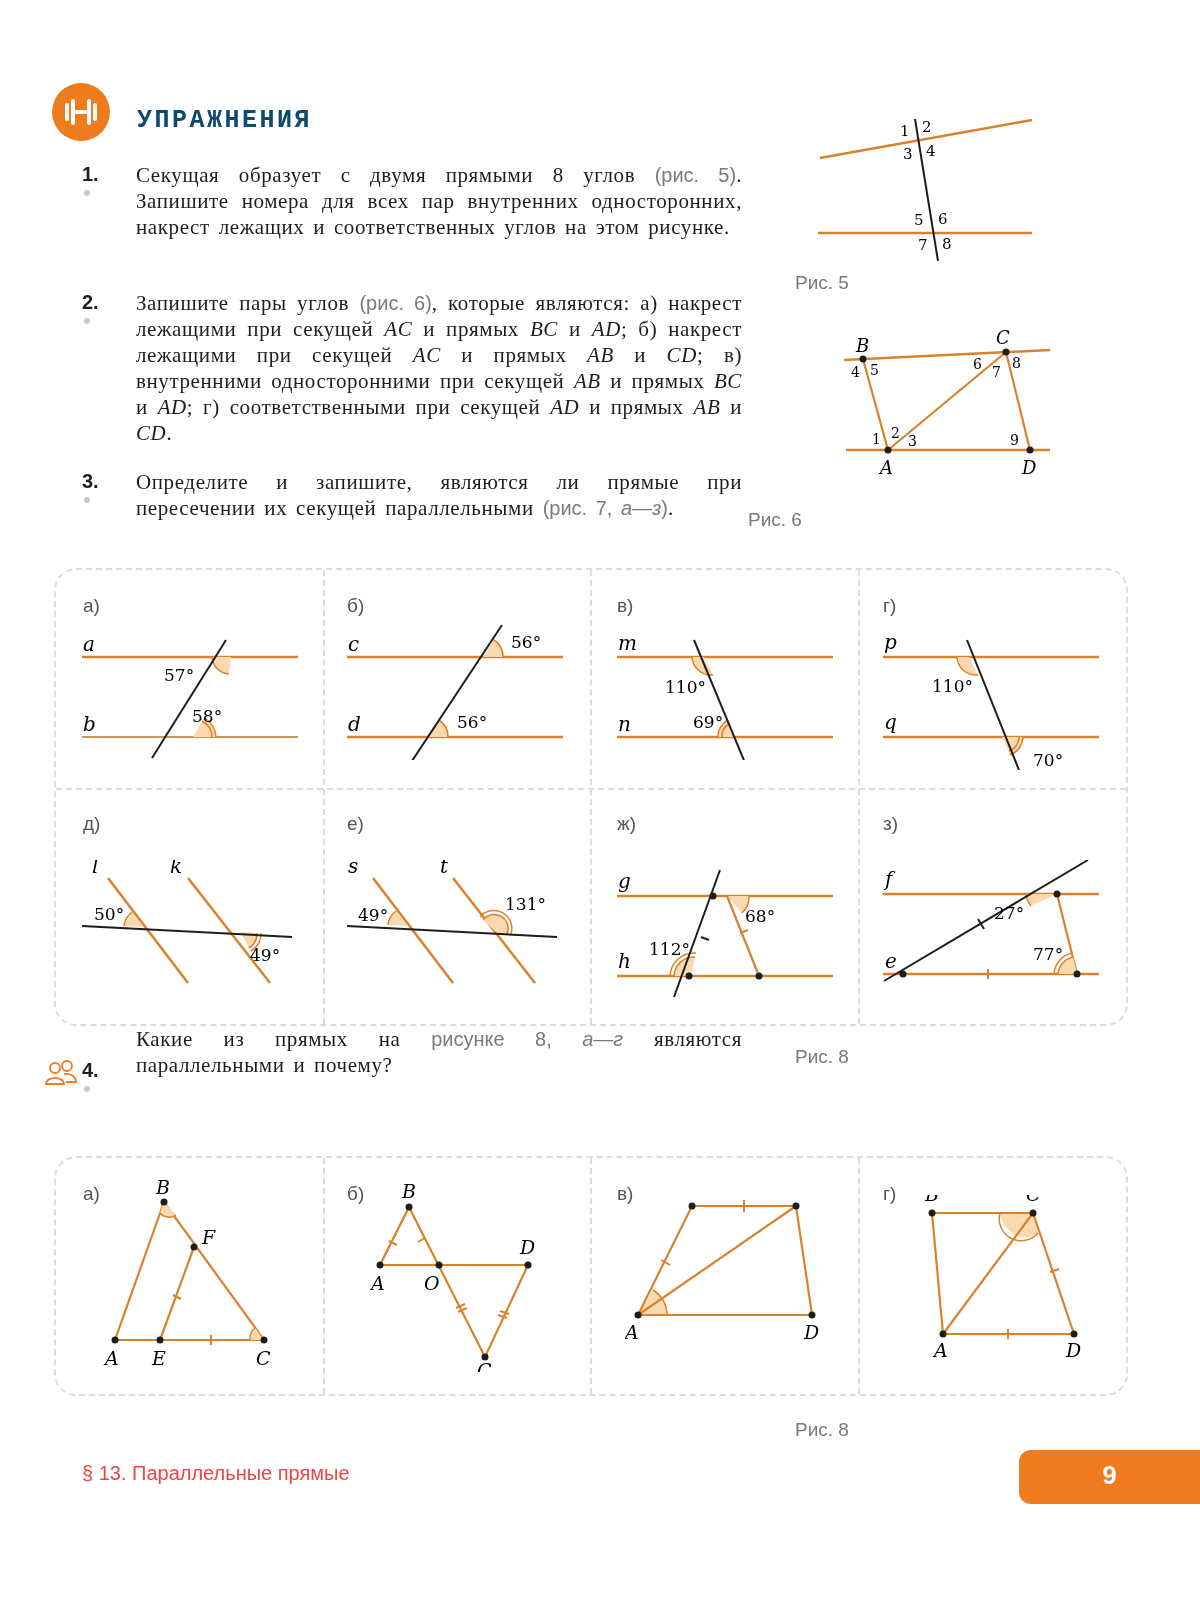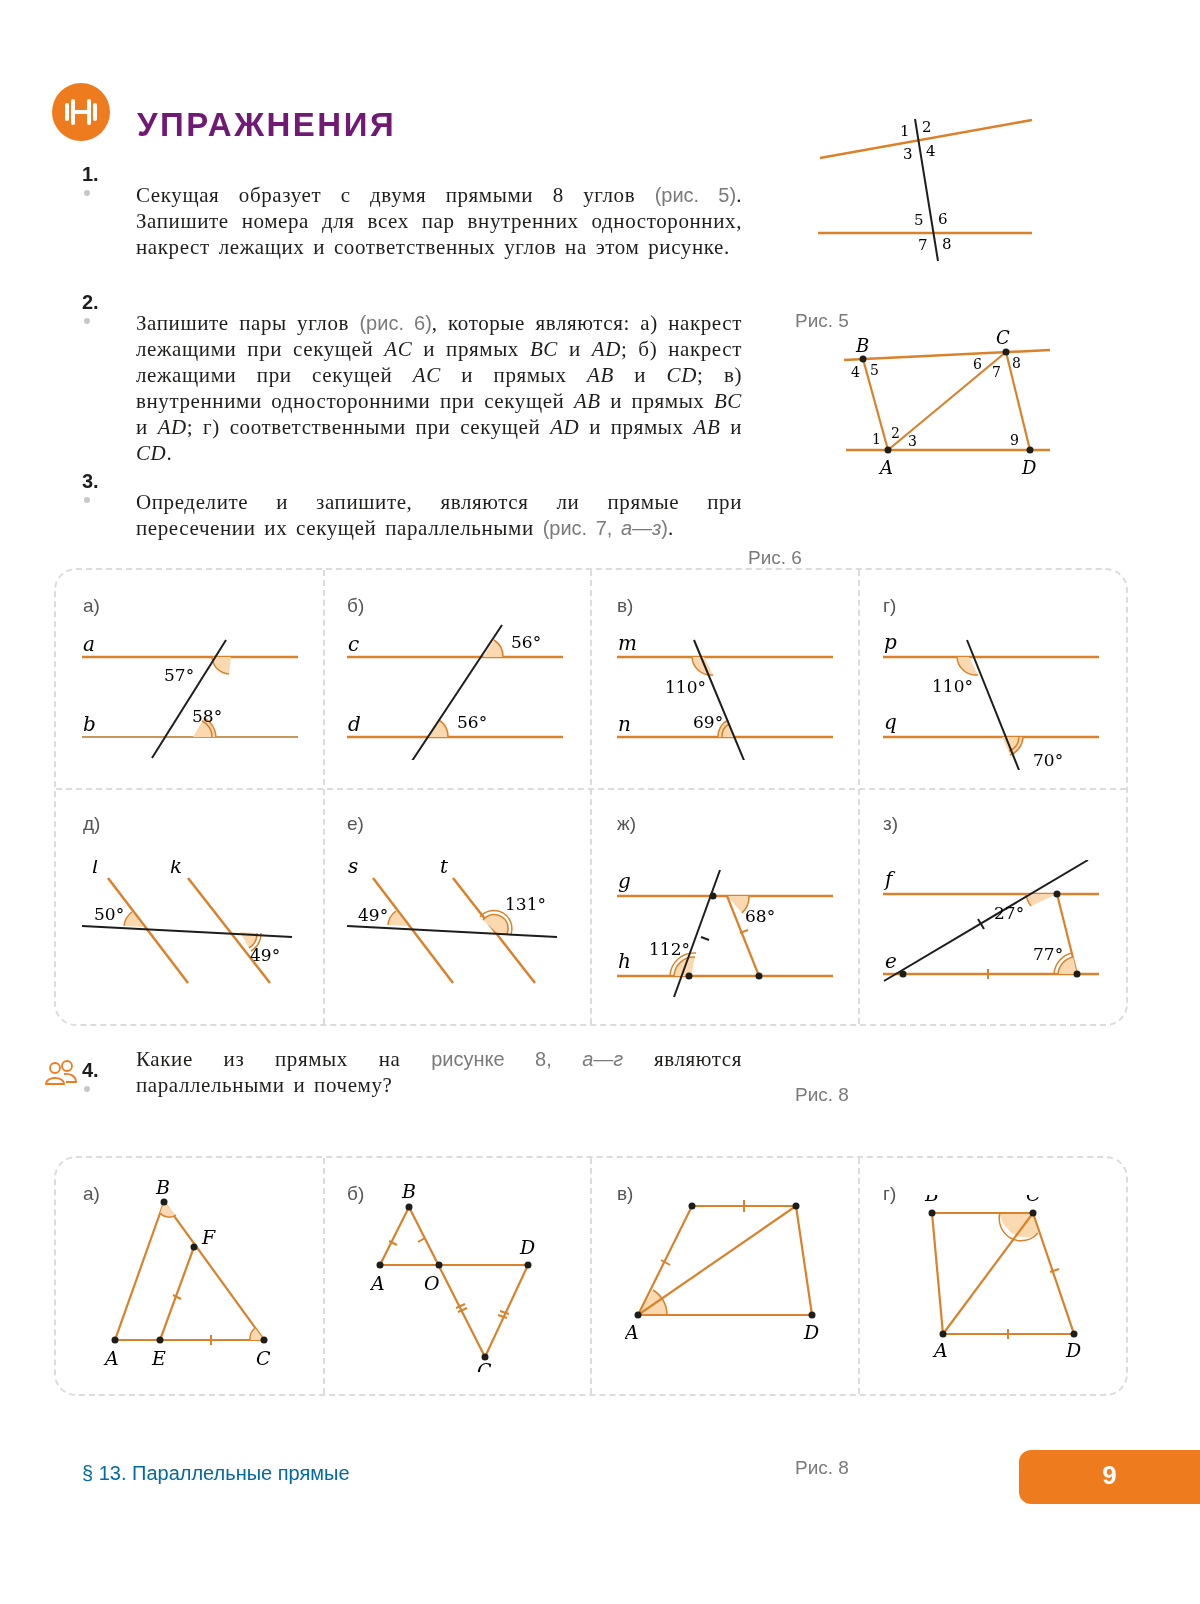--- a/index.html
+++ b/index.html
@@ -1,33 +1,33 @@
 <!DOCTYPE html>
 <html><head>
 <meta charset="utf-8">
 <style>
   * { box-sizing: border-box; margin: 0; padding: 0; }
   html, body { width: 1200px; height: 1604px; background: #ffffff; overflow: hidden; }
   body { position: relative; font-family: "DejaVu Serif", serif; color: #1d1d1b; }
   .abs { position: absolute; }
   .section-icon { left: 52px; top: 83px; width: 58px; height: 58px; border-radius: 50%; background: #ef7b1f; }
-  .section-title { left: 137px; top: 106px; font-family: Liberation Sans, sans-serif; font-weight: bold; font-size: 33px; letter-spacing: 2.5px; color: #701a75; }
+  .section-title { left: 137px; top: 106px; font-family: Liberation Mono, monospace; font-weight: bold; font-size: 25px; letter-spacing: 2.5px; color: #0c4a6e; }
   .ex-num { font-family: "Liberation Sans", sans-serif; font-weight: bold; font-size: 20px; color: #1d1d1b; }
   .ex-dot { width: 6px; height: 6px; border-radius: 50%; background: #c8c8c8; }
-  .ex-text { font-family: "Liberation Serif", serif; font-size: 21px; line-height: 26px; text-align: justify; text-align-last: left; letter-spacing: 0.6px; word-spacing: 3px; margin-top: 20px; }
+  .ex-text { font-family: "Liberation Serif", serif; font-size: 21px; line-height: 26px; text-align: justify; text-align-last: left; letter-spacing: 0.6px; word-spacing: 3px; }
   .ref { font-family: "Liberation Sans", sans-serif; color: #7a7a7a; font-size: 20px; letter-spacing: 0; }
   .ref i { font-style: italic; }
   .var { font-style: italic; }
-  .fig-caption { font-family: "Liberation Sans", sans-serif; font-size: 19px; color: #7a7a7a; margin-top: 38px; }
+  .fig-caption { font-family: "Liberation Sans", sans-serif; font-size: 19px; color: #7a7a7a; }
   .grid-box { border: 2px dashed #dcdcdc; border-radius: 22px; }
   .cell-div-v { border-left: 2px dashed #dcdcdc; }
   .cell-div-h { border-top: 2px dashed #dcdcdc; }
   .cell-label { font-family: "Liberation Sans", sans-serif; font-size: 19px; color: #555; }
   svg text { font-family: "DejaVu Serif", serif; }
-  .footer-text { left: 82px; top: 1462px; font-family: "Liberation Sans", sans-serif; font-size: 20px; color: #0369a1; }
+  .footer-text { left: 82px; top: 1462px; font-family: "Liberation Sans", sans-serif; font-size: 20px; color: #ef4444; }
   .page-tab { left: 1019px; top: 1450px; width: 181px; height: 54px; background: #ef7b1f; border-radius: 12px 0 0 12px; }
   .page-num { position: absolute; left: 0; right: 0; top: 10px; text-align: center; font-family: "Liberation Sans", sans-serif; font-weight: bold; font-size: 26px; color: #fff; }
   .group-icon { left: 44px; top: 1060px; }
 </style>
 </head>
 <body>
 
 <div class="abs section-icon">
   <svg width="58" height="58" viewBox="0 0 58 58">
     <rect x="13" y="20" width="4" height="18" rx="2" fill="#fff"></rect>

